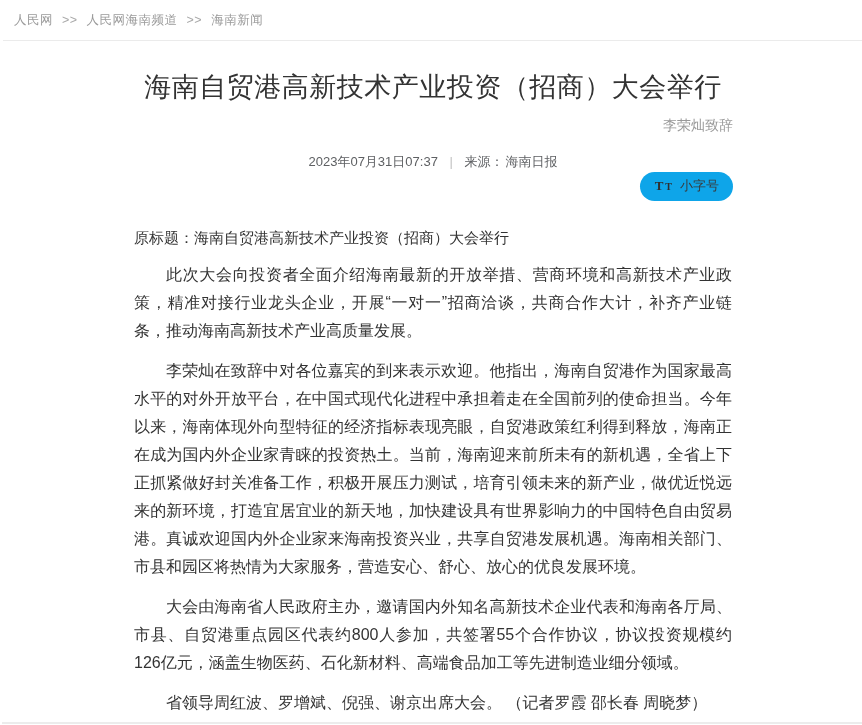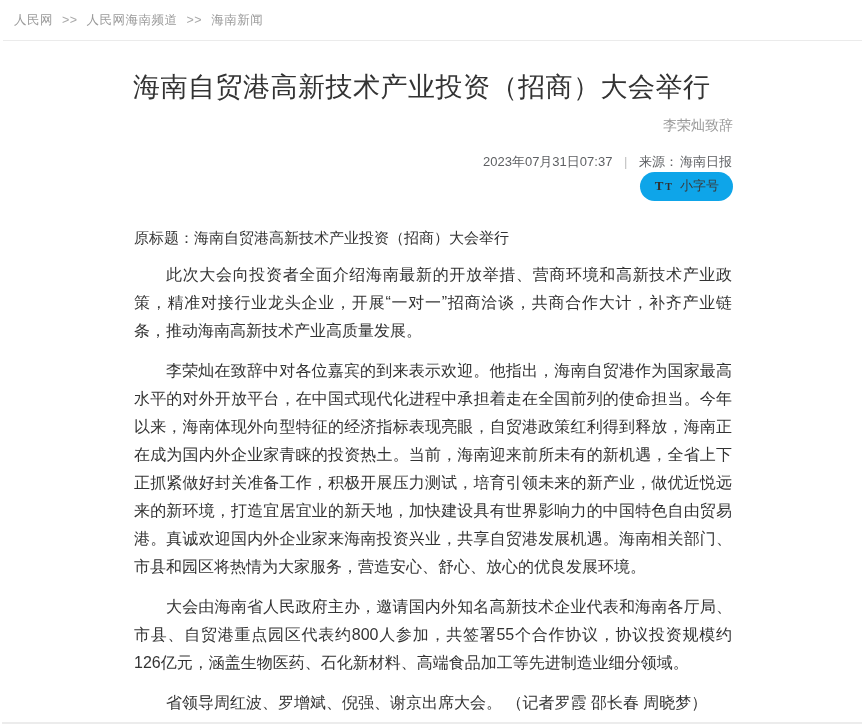--- a/index.html
+++ b/index.html
@@ -20,36 +20,37 @@
   }
   .breadcrumb a { color: #9b9b9b; text-decoration: none; cursor: pointer; }
   .breadcrumb .sep { margin: 0 3px; color: #a8a8a8; }
   .top-divider { border-bottom: 1px solid #ebebeb; margin-top: 9px; }
 
   
   .content { width: 604px; margin: 0 auto; }
 
   .title {
     margin-top: 27px;
+    text-align: center;
     font-size: 27px;
     line-height: 34px;
     font-weight: 500;
     color: #333;
     letter-spacing: .5px;
   }
   .subtitle {
     margin-top: 10px;
     text-align: right;
     font-size: 14px;
     line-height: 19px;
     color: #999;
   }
   .meta {
     margin-top: 16px;
-    text-align: right;
+    text-align: center;
     font-size: 13px;
     line-height: 17px;
     color: #5e6063;
   }
   .meta .pipe { margin: 0 6px; color: #c0c0c0; }
   .meta a { color: #5e6063; text-decoration: none; cursor: pointer; }
 
   .toolbar { text-align: right; margin-top: 0; height: 28px; }
   .fontsize-btn {
     display: inline-block;

